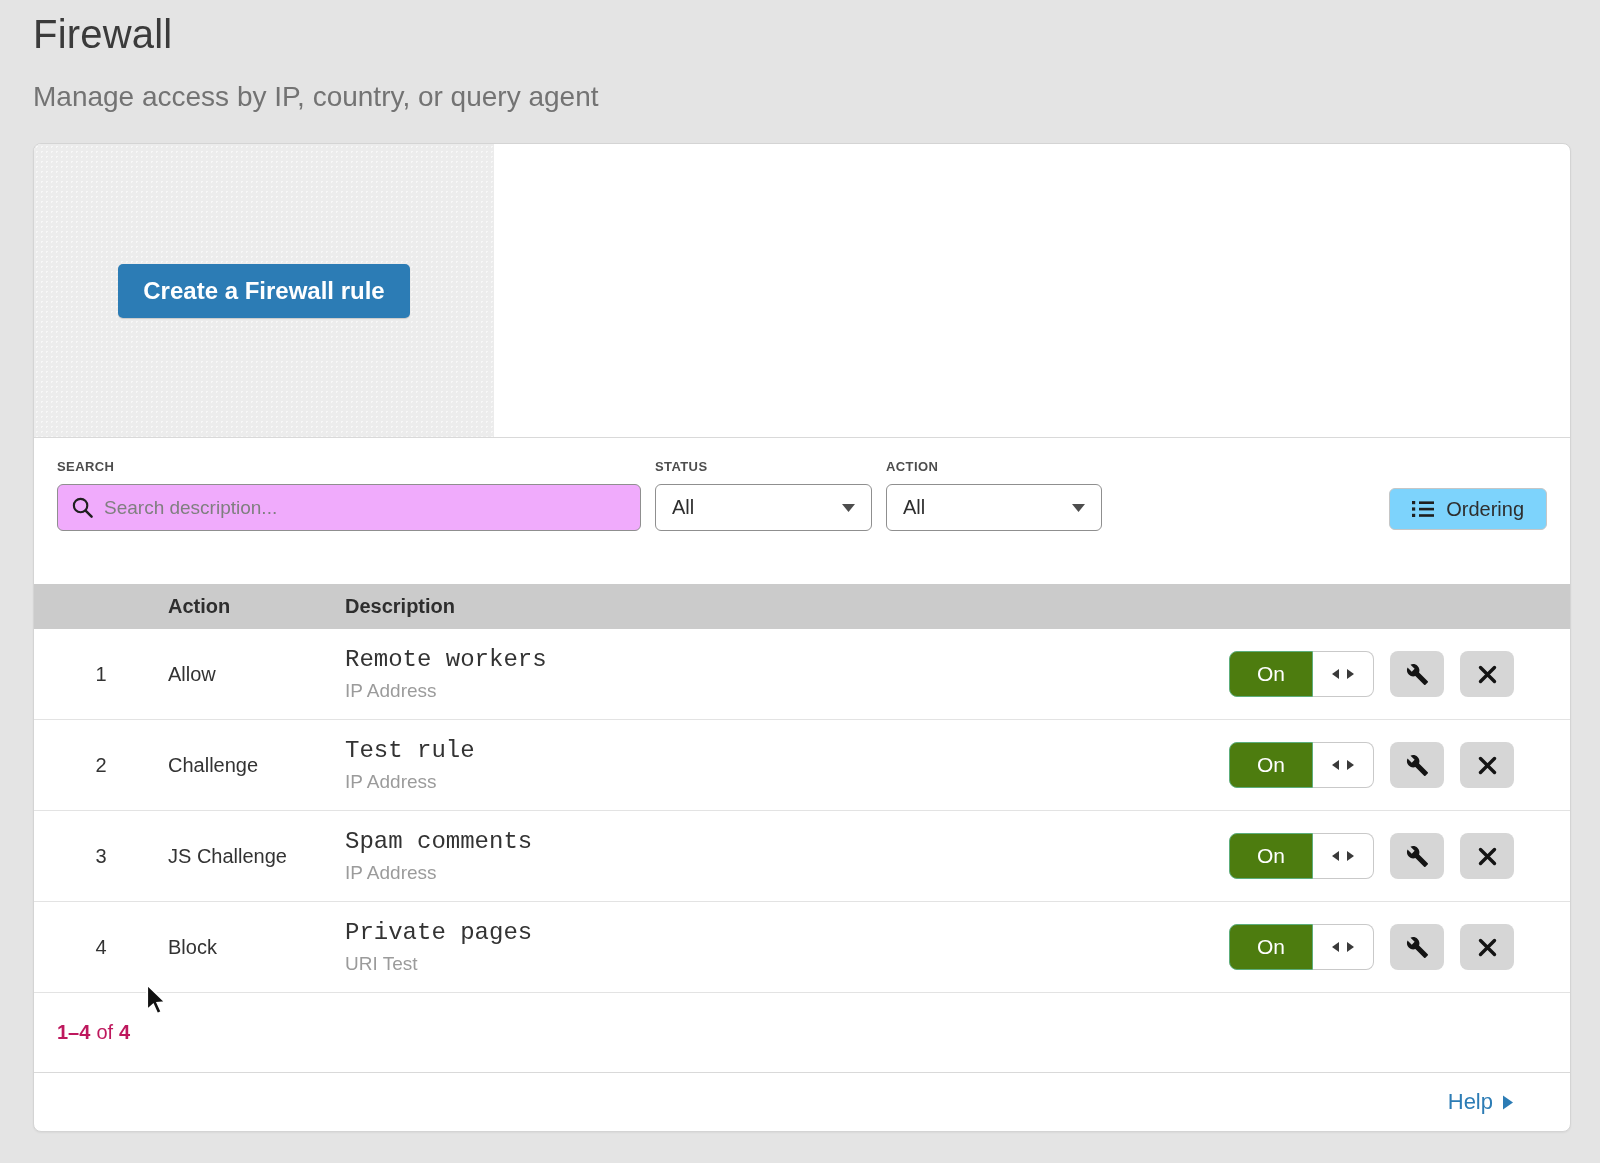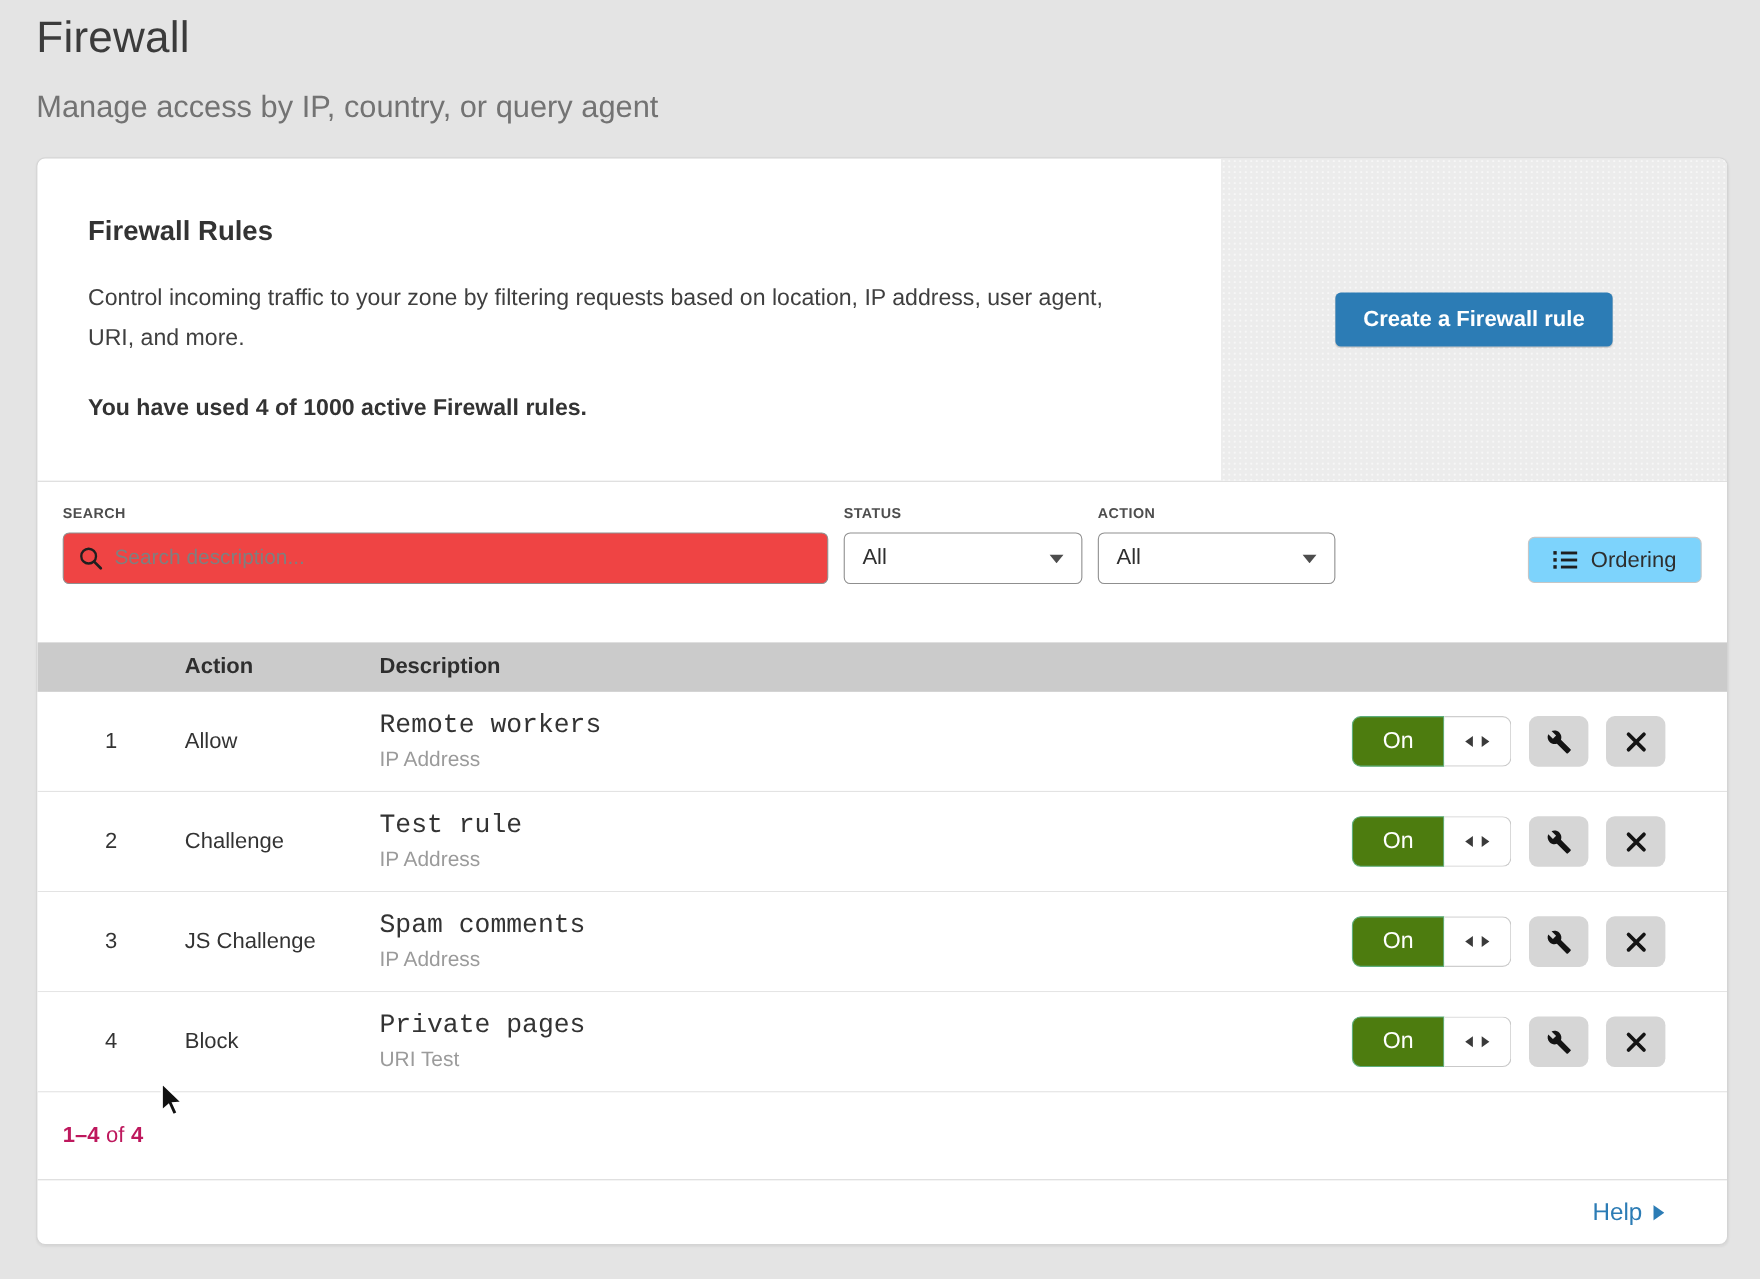--- a/index.html
+++ b/index.html
@@ -32,32 +32,32 @@
   .intro-desc { margin-top: 27px; font-size: 21px; line-height: 37px; color: #3f3f3f; max-width: 955px; }
   .intro-usage { margin-top: 33px; font-size: 21px; font-weight: 700; color: #333; }
   .intro-right {
     width: 460px; background-color: #ececec;
     background-image: radial-gradient(rgba(255,255,255,0.6) 1px, transparent 1px);
     background-size: 5px 5px;
     display: flex; align-items: center; justify-content: center;
   }
   .btn-primary {
     background: #2c7cb5; color: #fff;
-    font-size: 20px; font-weight: 700; font-family: inherit;
+    font-size: 24px; font-weight: 700; font-family: inherit;
     border: none; border-radius: 5px;
     padding: 13px 25px; cursor: pointer;
     box-shadow: 0 1px 1px rgba(0,0,0,0.15);
   }
 
   
   .filters { display: flex; align-items: flex-start; padding: 21px 23px 16px; height: 146px; }
   .field { margin-right: 14px; }
   .field-label { font-size: 13px; font-weight: 700; color: #4d4d4d; letter-spacing: 0.4px; margin-bottom: 10px; }
   .search-box {
-    width: 696px; height: 47px; background: #ef4444;
+    width: 584px; height: 47px; background: #f0abfc;
     border: 1px solid #8f8f8f; border-radius: 6px;
     display: flex; align-items: center; padding: 0 13px;
   }
   .search-box input {
     border: none; outline: none; flex: 1; margin-left: 10px;
     font-size: 19px; font-family: inherit; color: #333; background: transparent;
   }
   .search-box input::placeholder { color: #7f7f7f; }
   .select {
     height: 47px; background: #fff;
@@ -123,25 +123,20 @@
 <body>
 
 <div class="page-header">
   <h1 class="page-title">Firewall</h1>
   <div class="page-subtitle">Manage access by IP, country, or query agent</div>
 </div>
 
 <div class="card">
 
   <div class="intro">
-    <div class="intro-left">
-      <h2 class="intro-heading">Firewall Rules</h2>
-      <p class="intro-desc">Control incoming traffic to your zone by filtering requests based on location, IP address, user agent, URI, and more.</p>
-      <p class="intro-usage">You have used 4 of 1000 active Firewall rules.</p>
-    </div>
     <div class="intro-right">
       <button class="btn-primary">Create a Firewall rule</button>
     </div>
   </div>
 
   <div class="filters">
     <div class="field">
       <div class="field-label">SEARCH</div>
       <div class="search-box">
         <span style="display:flex">

